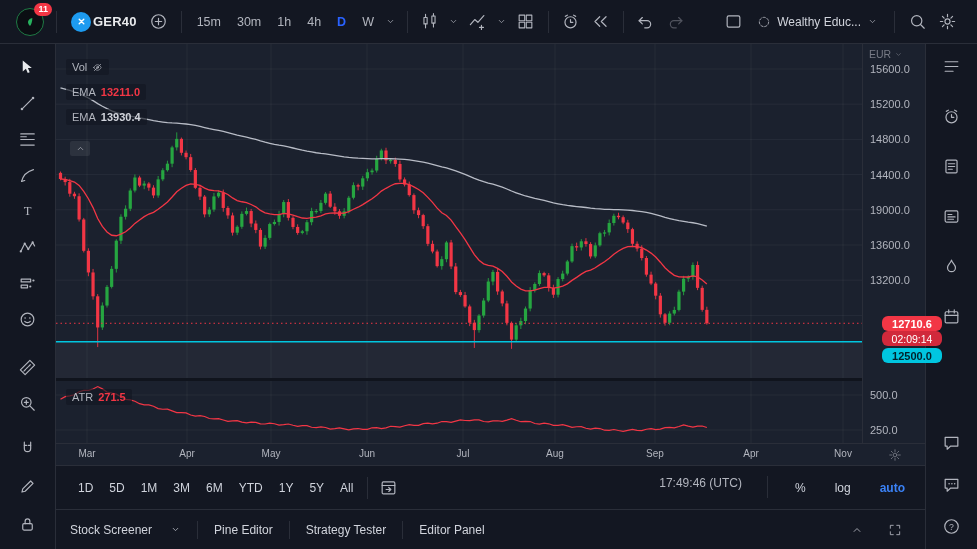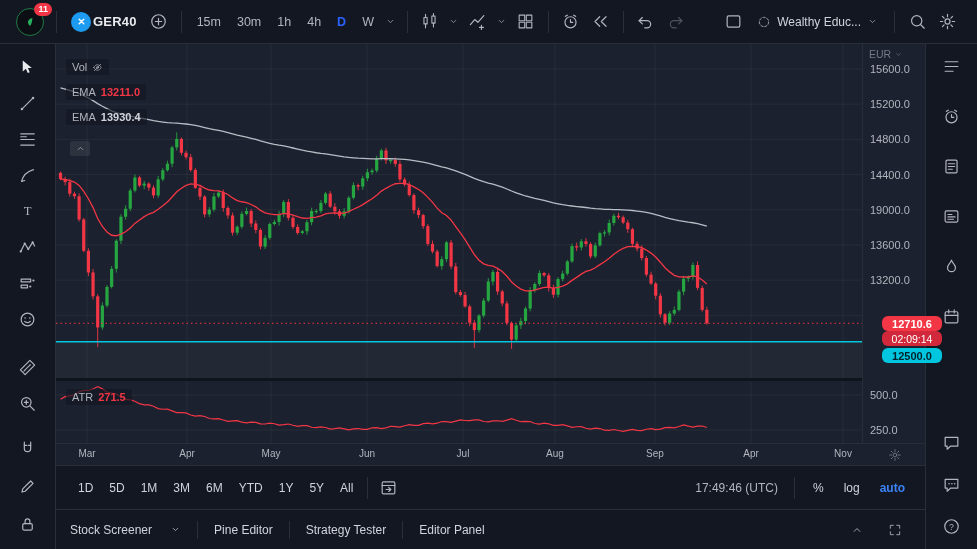--- a/index.html
+++ b/index.html
@@ -84,21 +84,21 @@
   .chip .val{font-weight:bold}
   .chip-row{margin-top:7px}
   .collapse-btn{position:absolute;left:14px;top:97px;width:20px;height:15px;background:rgba(255,255,255,.08);
                 border-radius:2px;justify-content:center;color:var(--muted2);z-index:3}
   .atr-legend{position:absolute;left:10px;top:343px;z-index:3}
 
   
   .range-toolbar{height:44px;border-top:1px solid var(--border);background:var(--bg-toolbar);
                  display:flex;align-items:center;padding:0 12px 0 14px}
   .rbtn{padding:0 8px;height:24px;font-size:12px;color:#cfd3dc;border-radius:4px;justify-content:center}
-  .range-right{margin-left:auto;display:flex;align-items:center;gap:4px}
+  .range-right{margin-left:auto;display:flex;gap:13px}
   .clock{font-size:12px;color:var(--muted2);cursor:pointer;padding:0 6px}
 
   
   .bottom-tabs{height:40px;border-top:1px solid var(--border);background:var(--bg-toolbar);
                display:flex;align-items:center;padding:0 16px 0 14px}
   .tab{font-size:12px;color:var(--text);display:flex;align-items:center;gap:18px;cursor:pointer;white-space:nowrap}
   .tab-sep{width:1px;height:18px;background:var(--border);margin:0 16px;flex:none}
   .tabs-right{margin-left:auto;display:flex;align-items:center;gap:10px;color:var(--muted2)}
 </style>
 </head>

